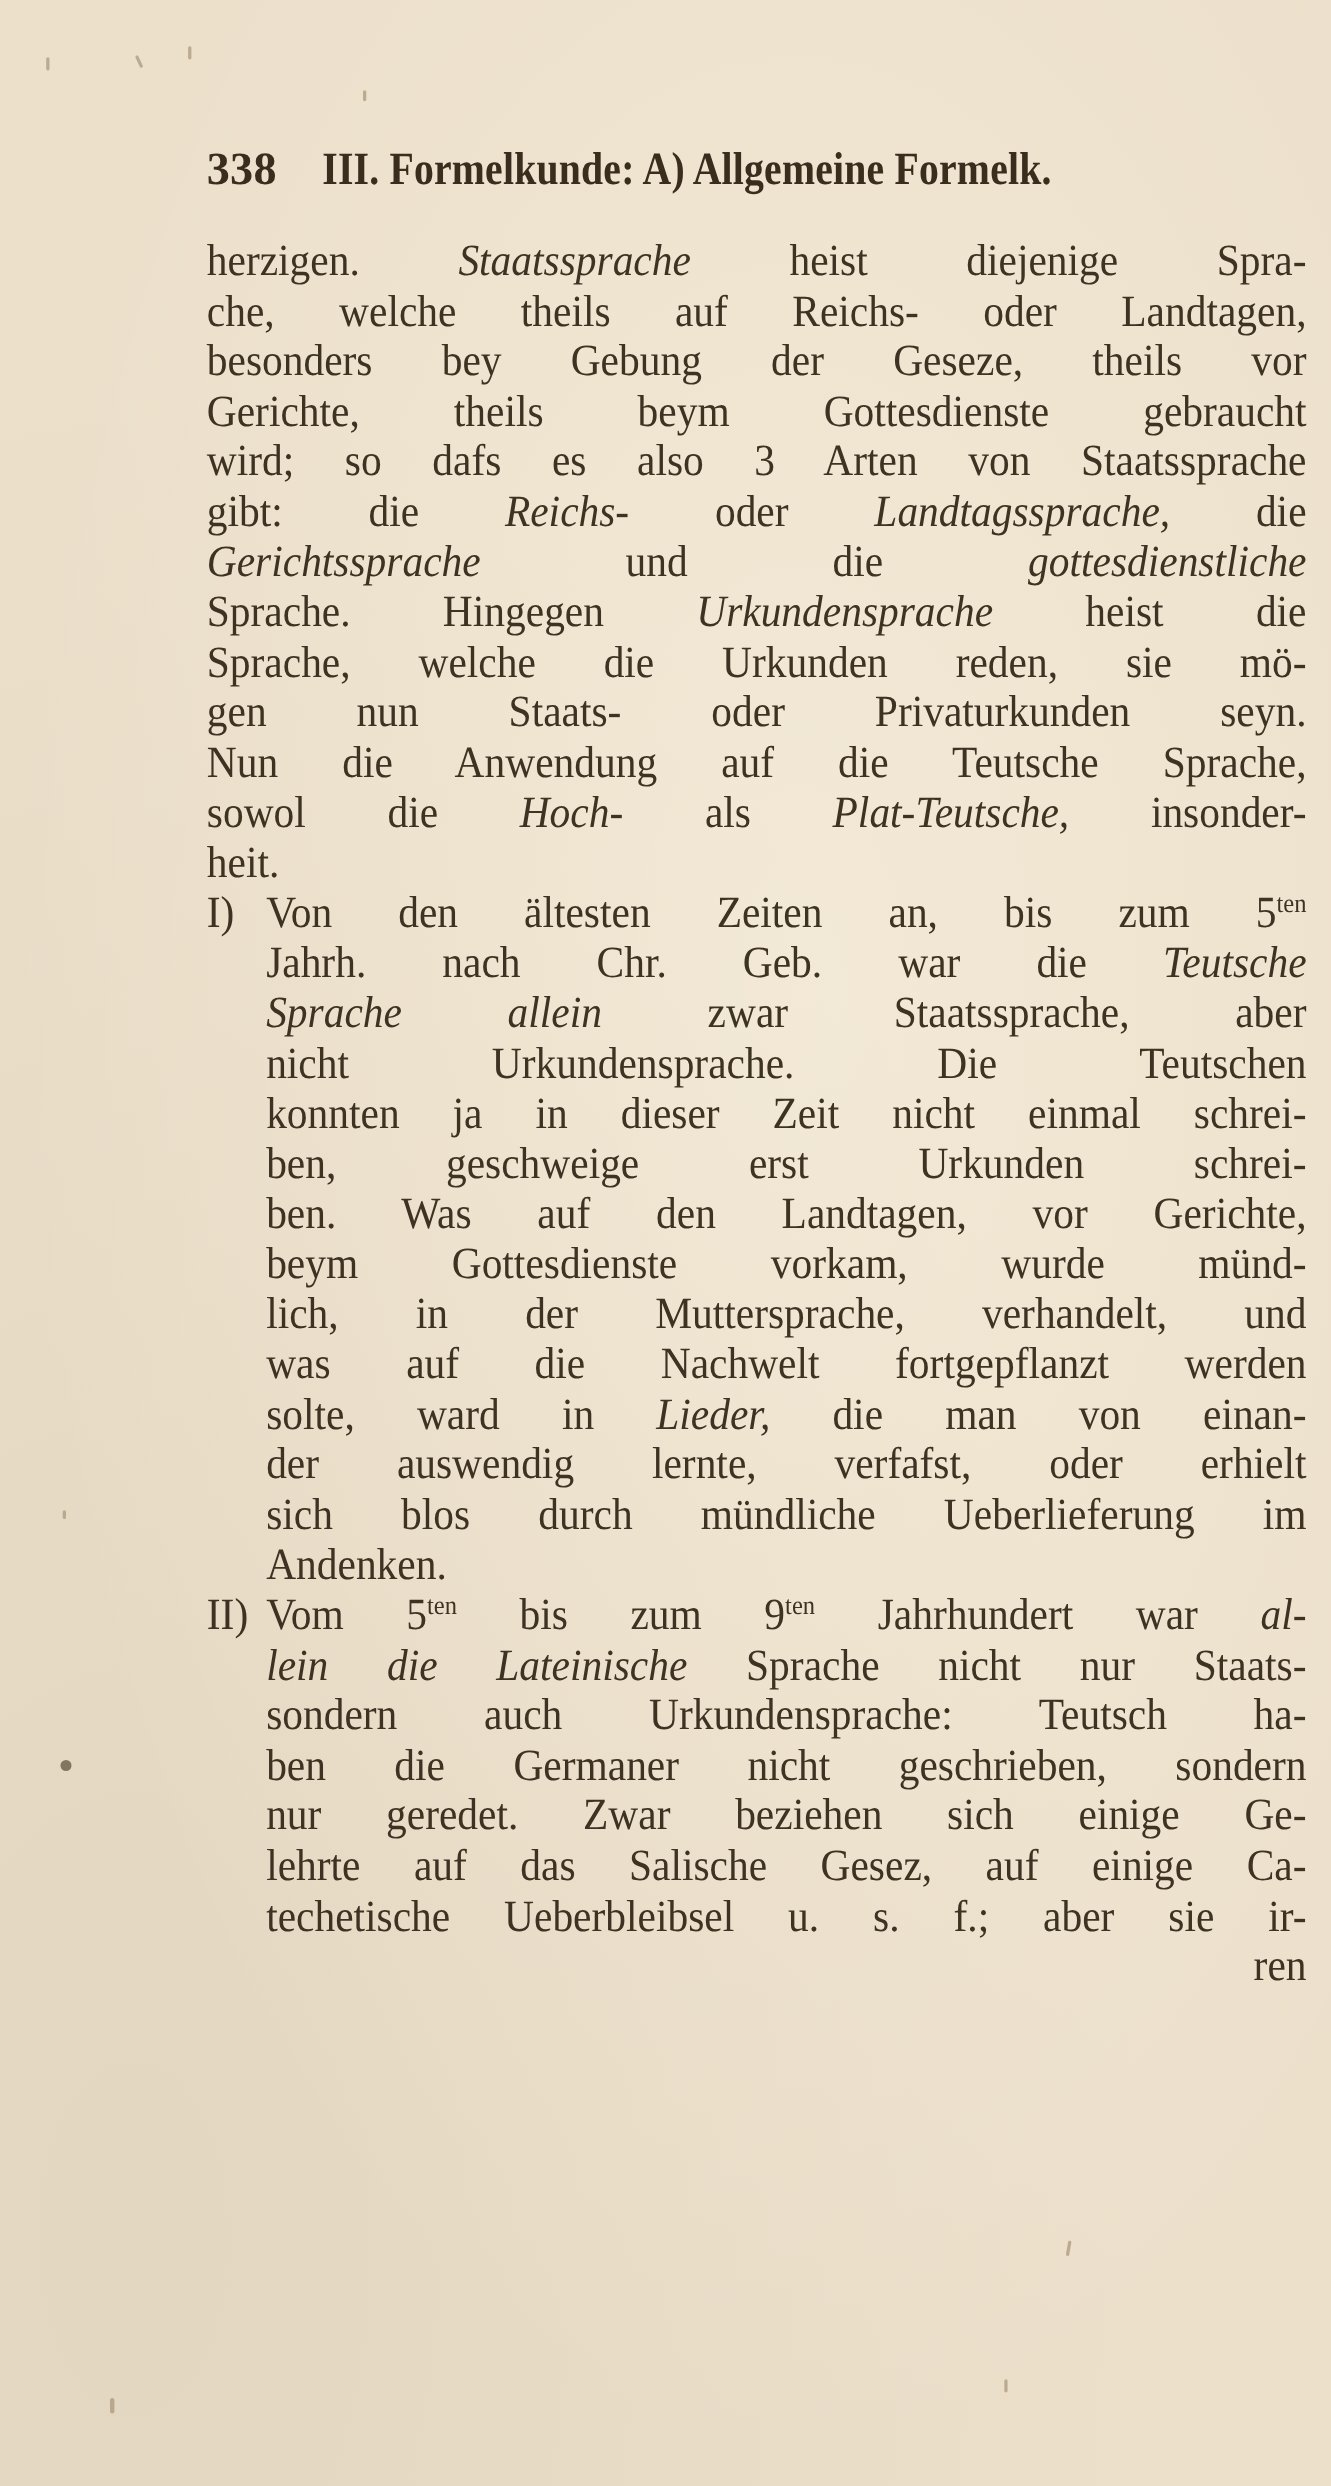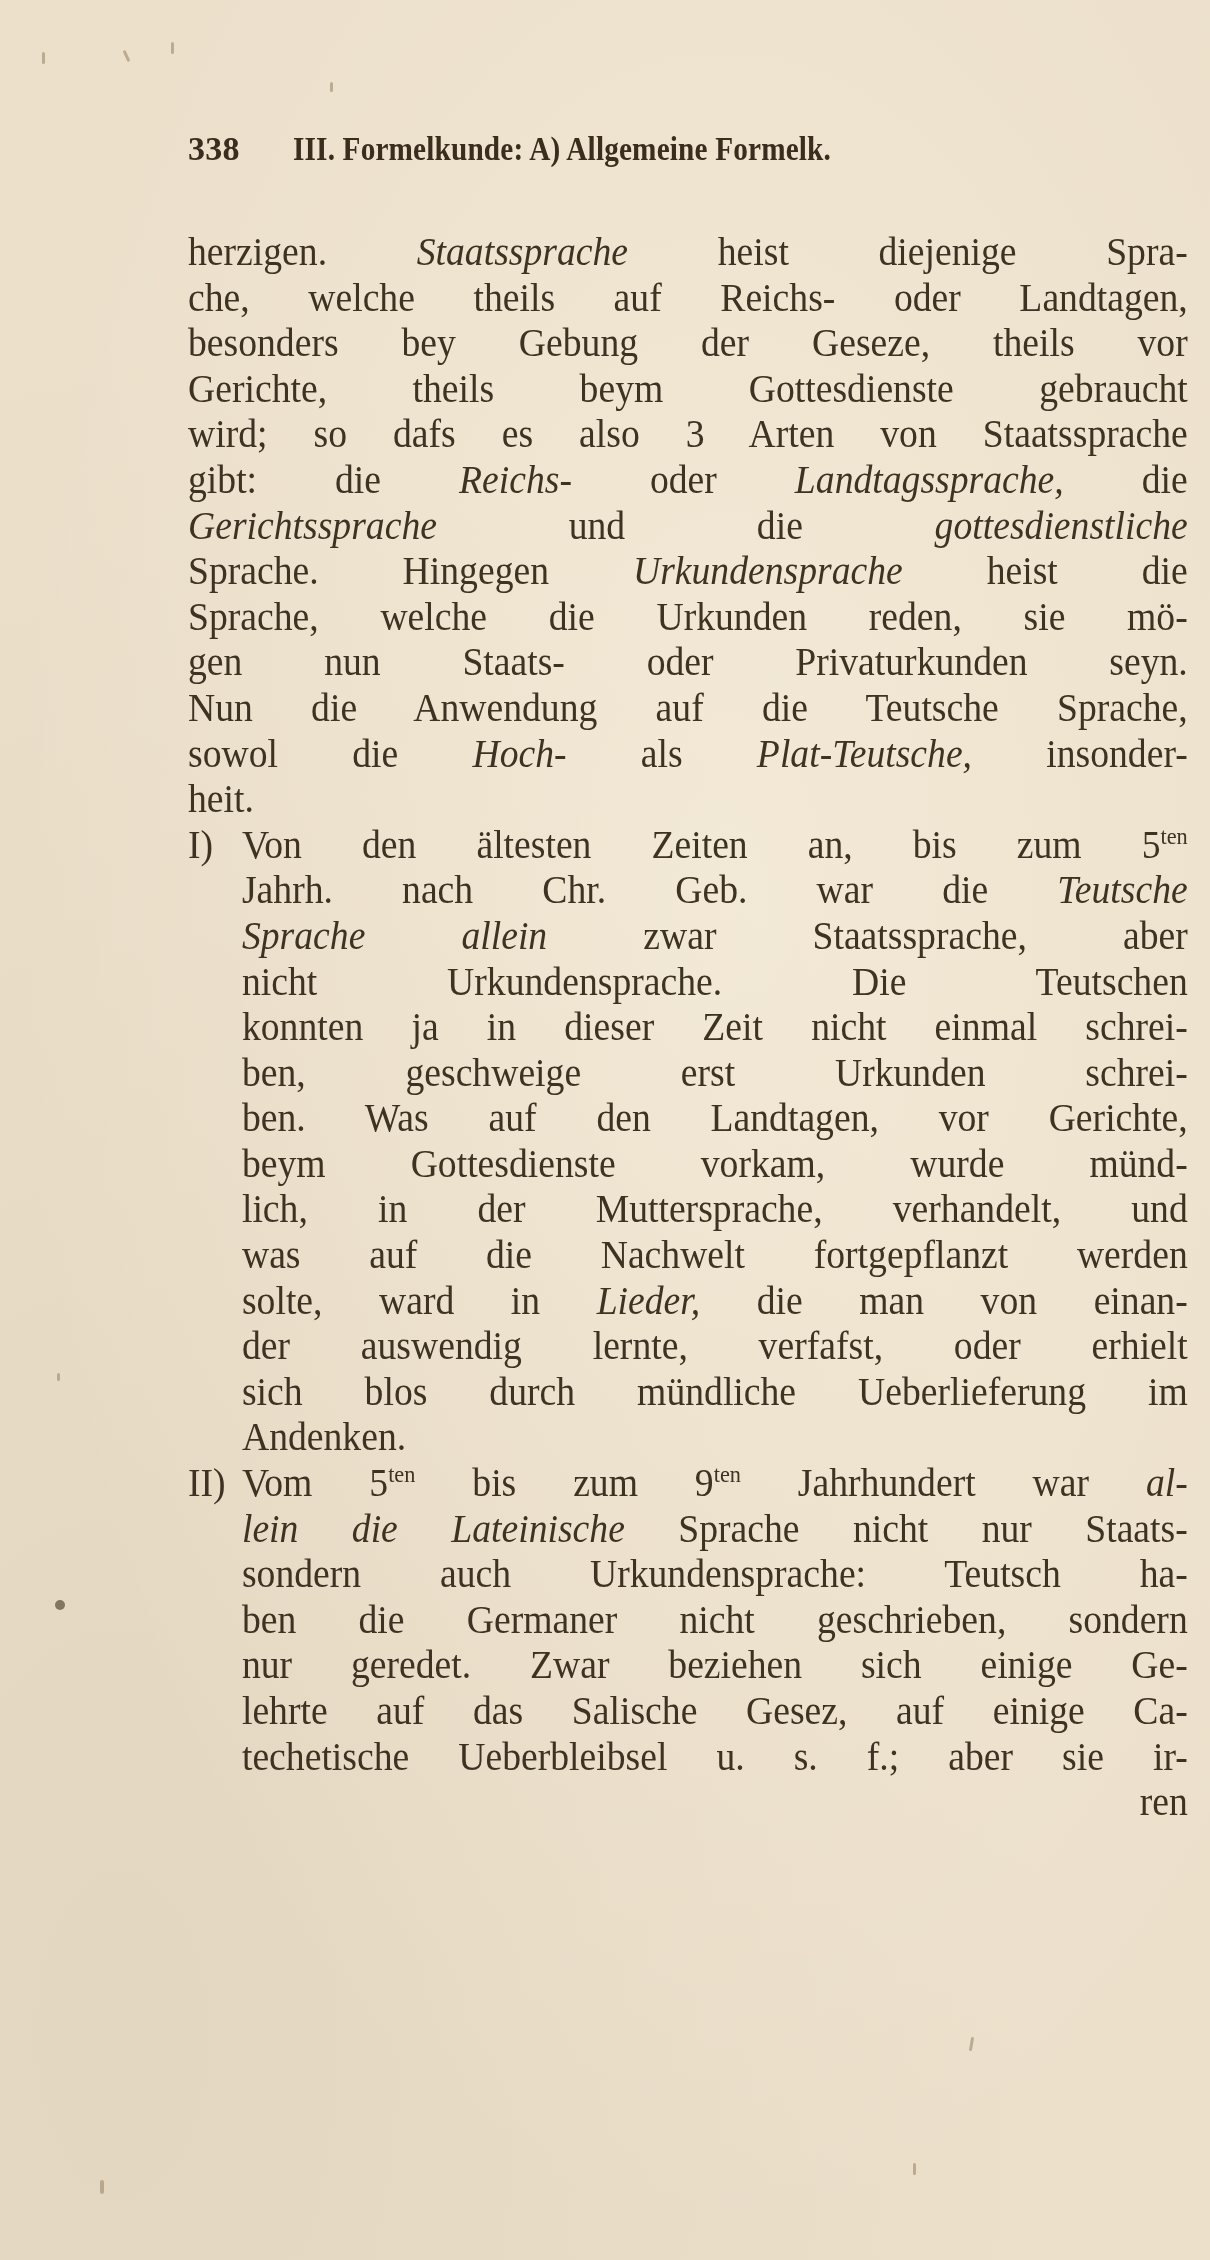--- a/index.html
+++ b/index.html
@@ -18,29 +18,29 @@
     .page {
       position: absolute;
       left: 188px;
       top: 130px;
       width: 1005px;
     }
     .running-head {
       display: flex;
       align-items: baseline;
       height: 60px;
-      font-size: 34px;
+      font-size: 42px;
       font-weight: bold;
       color: #3a2d1e;
       letter-spacing: 0.2px;
     }
     .page-number { width: 105px; }
     .head-title { transform: scaleX(0.86); transform-origin: left; white-space: nowrap; }
     .body-text {
-      margin-top: 39px;
+      margin-top: 24px;
       font-size: 40.5px;
       line-height: 45.6px;
       text-align: justify;
       text-align-last: justify;
     }
     .line {
       display: block;
       white-space: nowrap;
       text-align: justify;
       text-align-last: justify;

